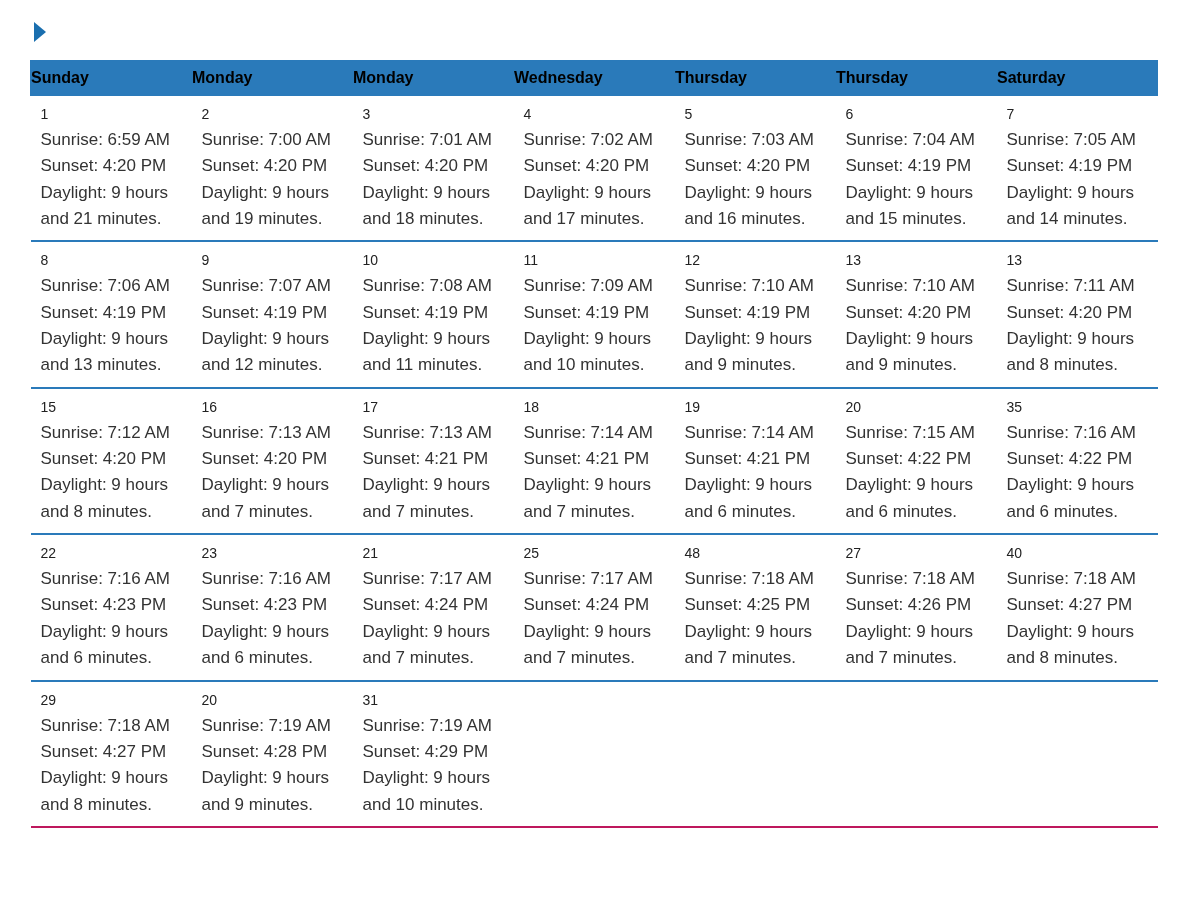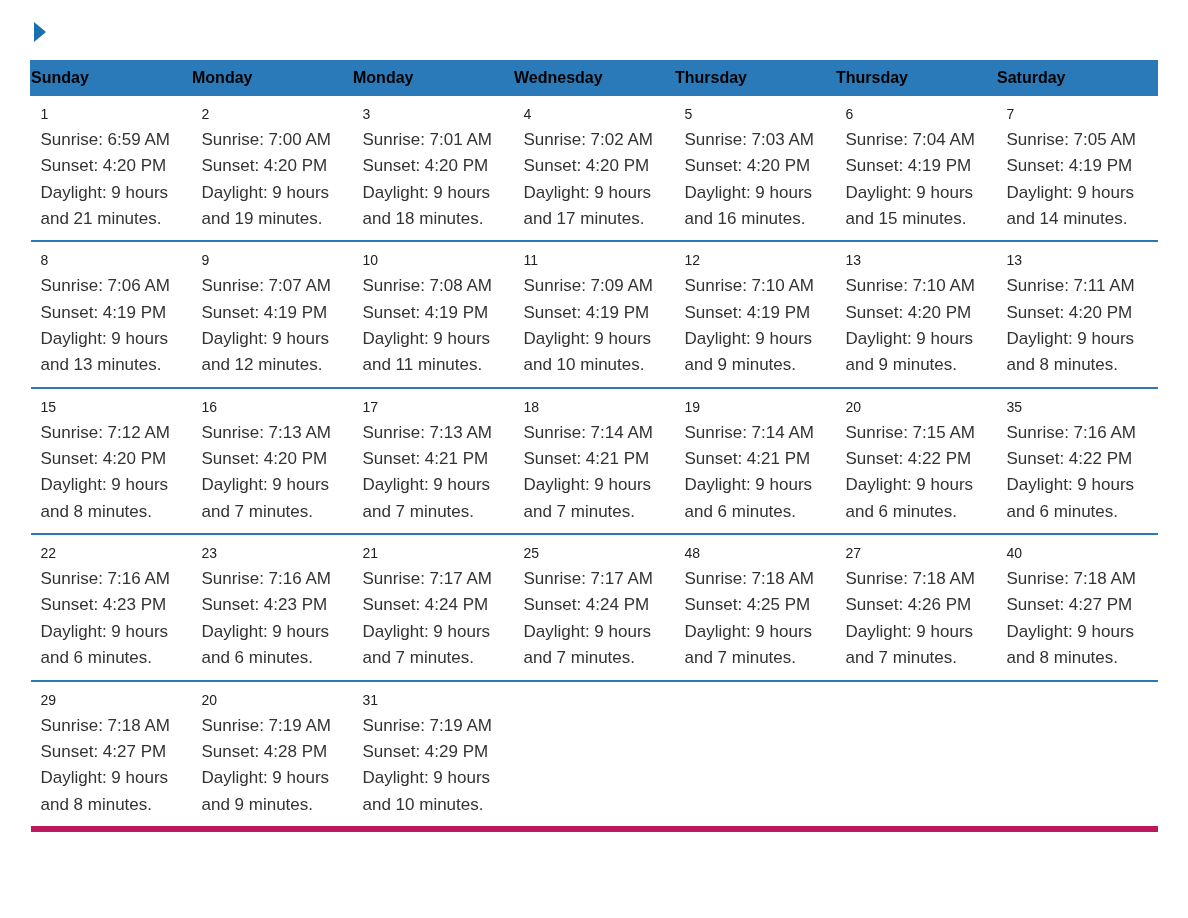--- a/index.html
+++ b/index.html
@@ -82,21 +82,21 @@
       padding: 8px 10px;
       border: none;
       font-size: 13px;
       color: #333;
       line-height: 1.5;
     }
     tbody tr {
       border-bottom: 2px solid #2a7aba;
     }
     tbody tr:last-child {
-      border-bottom: 6px solid #be185d;
+      border-bottom: 2px solid #be185d;
     }
     .day-number {
       font-size: 14px;
       font-weight: 500;
       color: #222;
       display: block;
       margin-bottom: 2px;
     }
     .day-info {
       font-size: 17px;

